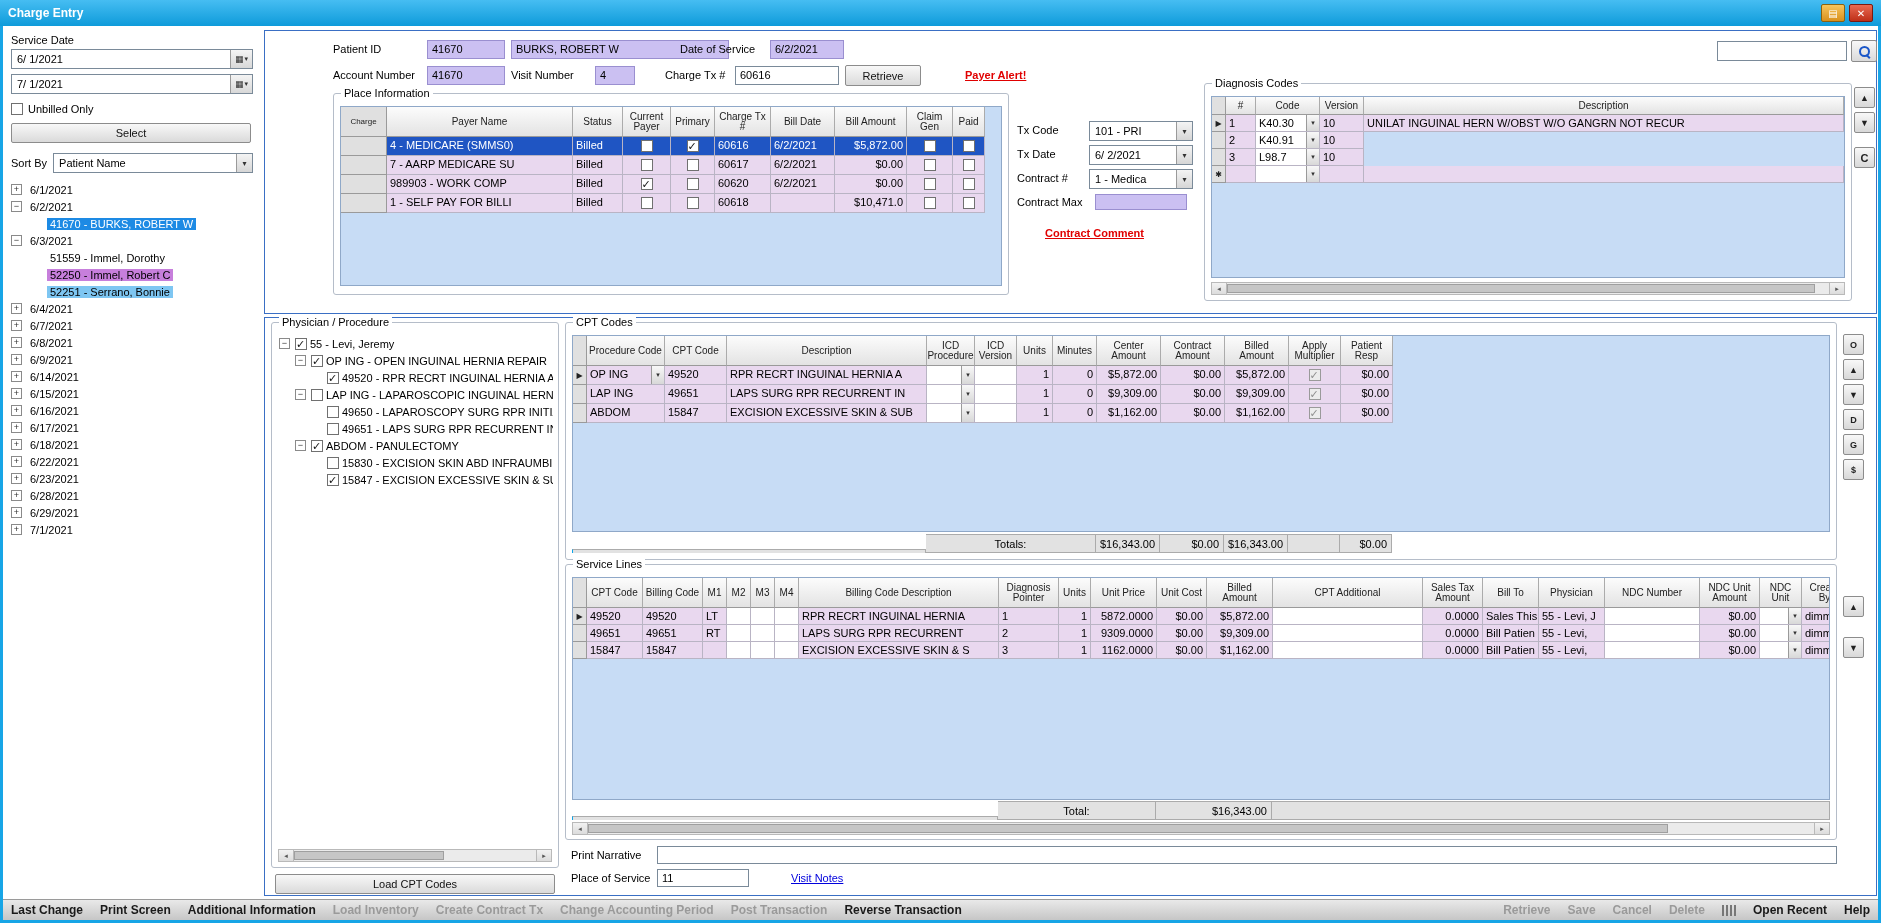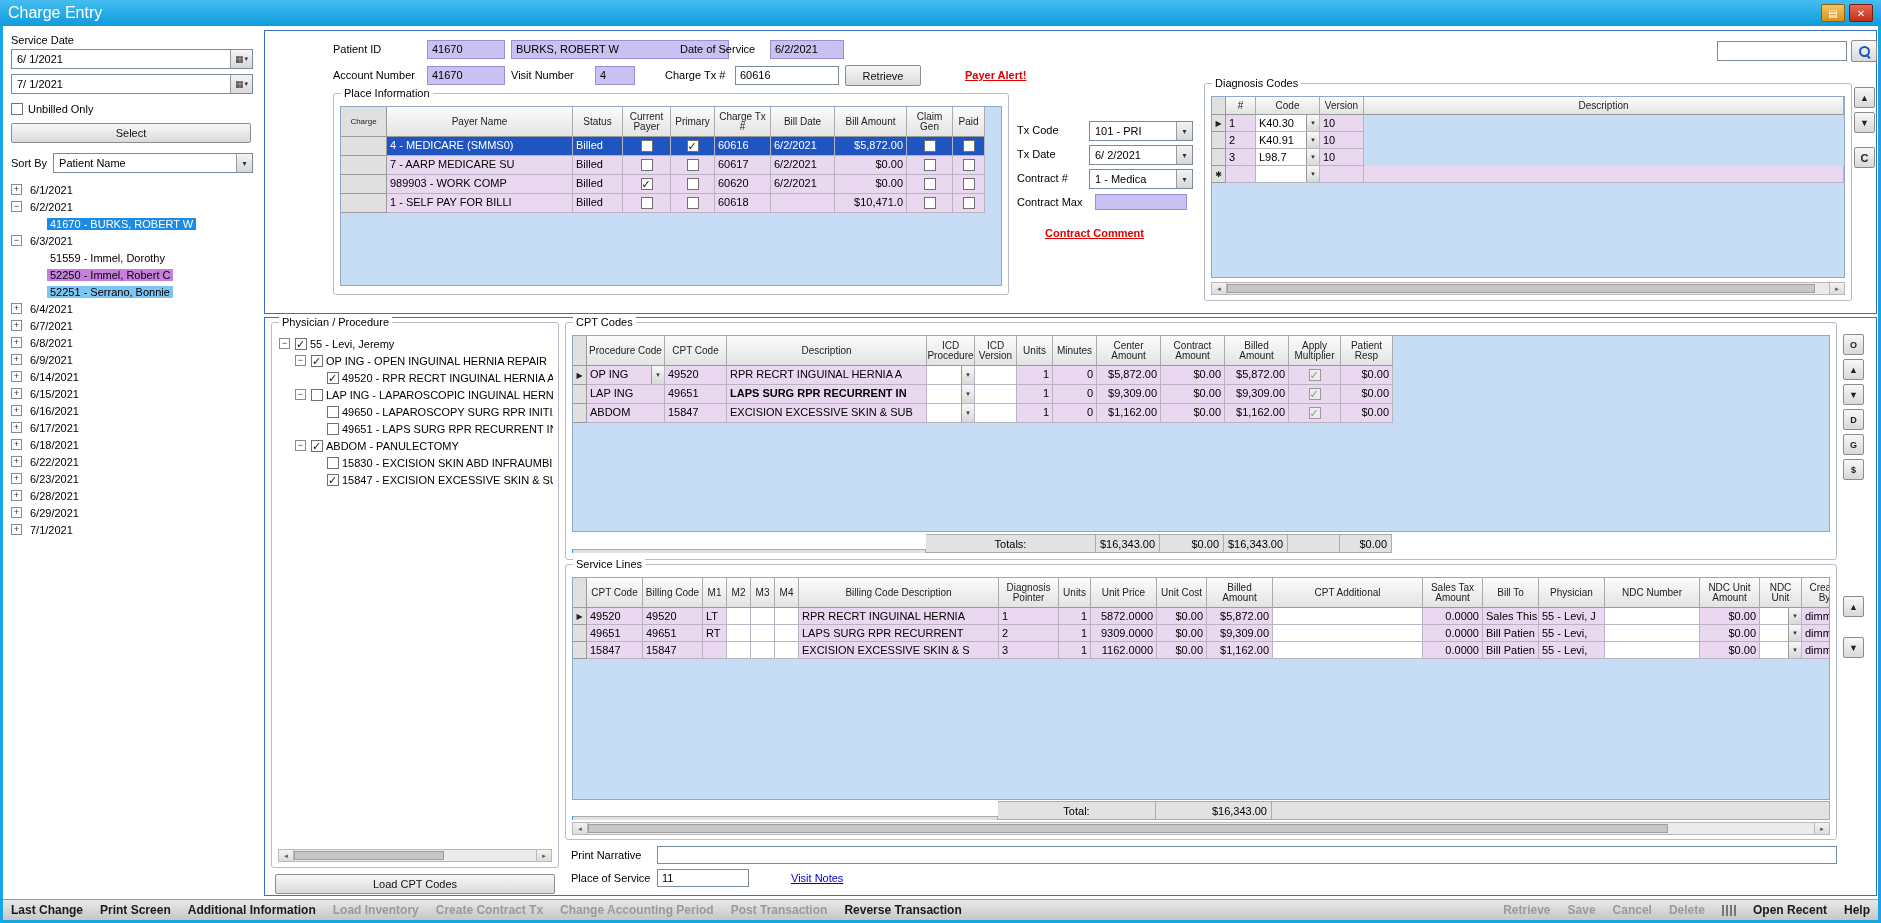--- a/index.html
+++ b/index.html
@@ -1,20 +1,20 @@
 <!DOCTYPE html>
 <html><head>
 <meta charset="utf-8">
 <style>
 *{margin:0;padding:0;box-sizing:border-box;}
 html,body{background:#8a8a8a;}
 body{font-family:"Liberation Sans","DejaVu Sans",sans-serif;font-size:11px;color:#000;}
 .window{position:relative;width:1881px;height:923px;background:#17A5E6;overflow:hidden;}
 .titlebar{position:absolute;left:0;top:0;width:100%;height:26px;background:linear-gradient(#46BDF2,#0E9BDA);display:flex;align-items:center;padding:0 8px;}
-.title-text{color:#fff;font-weight:normal;font-size:16px;}
+.title-text{color:#fff;font-weight:bold;font-size:12px;}
 .tb-btns{margin-left:auto;display:flex;gap:4px;}
 .tb-btn{width:24px;height:18px;border-radius:2px;display:flex;align-items:center;justify-content:center;color:#fff;font-size:10px;font-weight:bold;cursor:default;}
 .tb-amber{background:linear-gradient(#F7C55C,#D9901C);border:1px solid #8a6210;}
 .tb-close{background:linear-gradient(#E96A52,#BE2F18);border:1px solid #7a1a10;}
 .content{position:absolute;left:3px;top:26px;width:1875px;height:894px;background:#fff;}
 
 .sidebar{position:absolute;left:1px;top:4px;width:256px;height:862px;background:#fff;padding:2px 7px;overflow:hidden;}
 .sb-label{position:relative;margin:2px 0 3px 0;}
 .datepicker{position:relative;background:#fff;border:1px solid #7A8A99;height:20px;padding:3px 26px 2px 5px;margin-bottom:5px;white-space:nowrap;}
 .dp-btn{position:absolute;right:0;top:0;bottom:0;width:22px;background:linear-gradient(#F4F4F4,#D8D8D8);border-left:1px solid #9a9a9a;display:flex;align-items:center;justify-content:center;gap:1px;color:#333;}
@@ -357,20 +357,21 @@
               <div class="g-cell g-hcell" style="width: 30px; height: 18px;">#</div>
               <div class="g-cell g-hcell" style="width: 64px; height: 18px;">Code</div>
               <div class="g-cell g-hcell" style="width: 44px; height: 18px;">Version</div>
               <div class="g-cell g-hcell" style="width: 480px; height: 18px;">Description</div>
             </div>
             <div class="g-row" style="height: 17px;">
               <div class="g-cell g-rh" style="width: 14px; height: 17px;">▶</div>
               <div class="g-cell" style="width: 30px; height: 17px;">1</div>
               <div class="g-cell g-white has-combo" style="width: 64px; height: 17px;">K40.30<span class="combo-arrow">▾</span></div>
               <div class="g-cell" style="width: 44px; height: 17px;">10</div>
+              <div class="g-cell" style="width: 480px; height: 17px;">UNILAT INGUINAL HERN W/OBST W/O GANGRN NOT RECUR</div>
             </div>
             <div class="g-row" style="height: 17px;">
               <div class="g-cell g-rh" style="width: 14px; height: 17px;"></div>
               <div class="g-cell" style="width: 30px; height: 17px;">2</div>
               <div class="g-cell g-white has-combo" style="width: 64px; height: 17px;">K40.91<span class="combo-arrow">▾</span></div>
               <div class="g-cell" style="width: 44px; height: 17px;">10</div>
             </div>
             <div class="g-row" style="height: 17px;">
               <div class="g-cell g-rh" style="width: 14px; height: 17px;"></div>
               <div class="g-cell" style="width: 30px; height: 17px;">3</div>
@@ -493,21 +494,21 @@
               <div class="g-cell g-right" style="width: 64px; height: 19px;">$5,872.00</div>
               <div class="g-cell g-center" style="width: 52px; height: 19px;">
                 <span class="cb checked gray"></span>
               </div>
               <div class="g-cell g-right" style="width: 52px; height: 19px;">$0.00</div>
             </div>
             <div class="g-row" style="height: 19px;">
               <div class="g-cell g-rh" style="width: 14px; height: 19px;"></div>
               <div class="g-cell" style="width: 78px; height: 19px;">LAP ING</div>
               <div class="g-cell" style="width: 62px; height: 19px;">49651</div>
-              <div class="g-cell" style="width: 200px; height: 19px; font-weight: bold;">LAPS SURG RPR RECURRENT IN</div>
+              <div class="g-cell" style="width: 200px; height: 19px;">LAPS SURG RPR RECURRENT IN</div>
               <div class="g-cell g-white has-combo" style="width: 48px; height: 19px;">
                 <span class="combo-arrow">▾</span>
               </div>
               <div class="g-cell g-white" style="width: 42px; height: 19px;"></div>
               <div class="g-cell g-right" style="width: 36px; height: 19px;">1</div>
               <div class="g-cell g-right" style="width: 44px; height: 19px;">0</div>
               <div class="g-cell g-right" style="width: 64px; height: 19px;">$9,309.00</div>
               <div class="g-cell g-right" style="width: 64px; height: 19px;">$0.00</div>
               <div class="g-cell g-right" style="width: 64px; height: 19px;">$9,309.00</div>
               <div class="g-cell g-center" style="width: 52px; height: 19px;">

